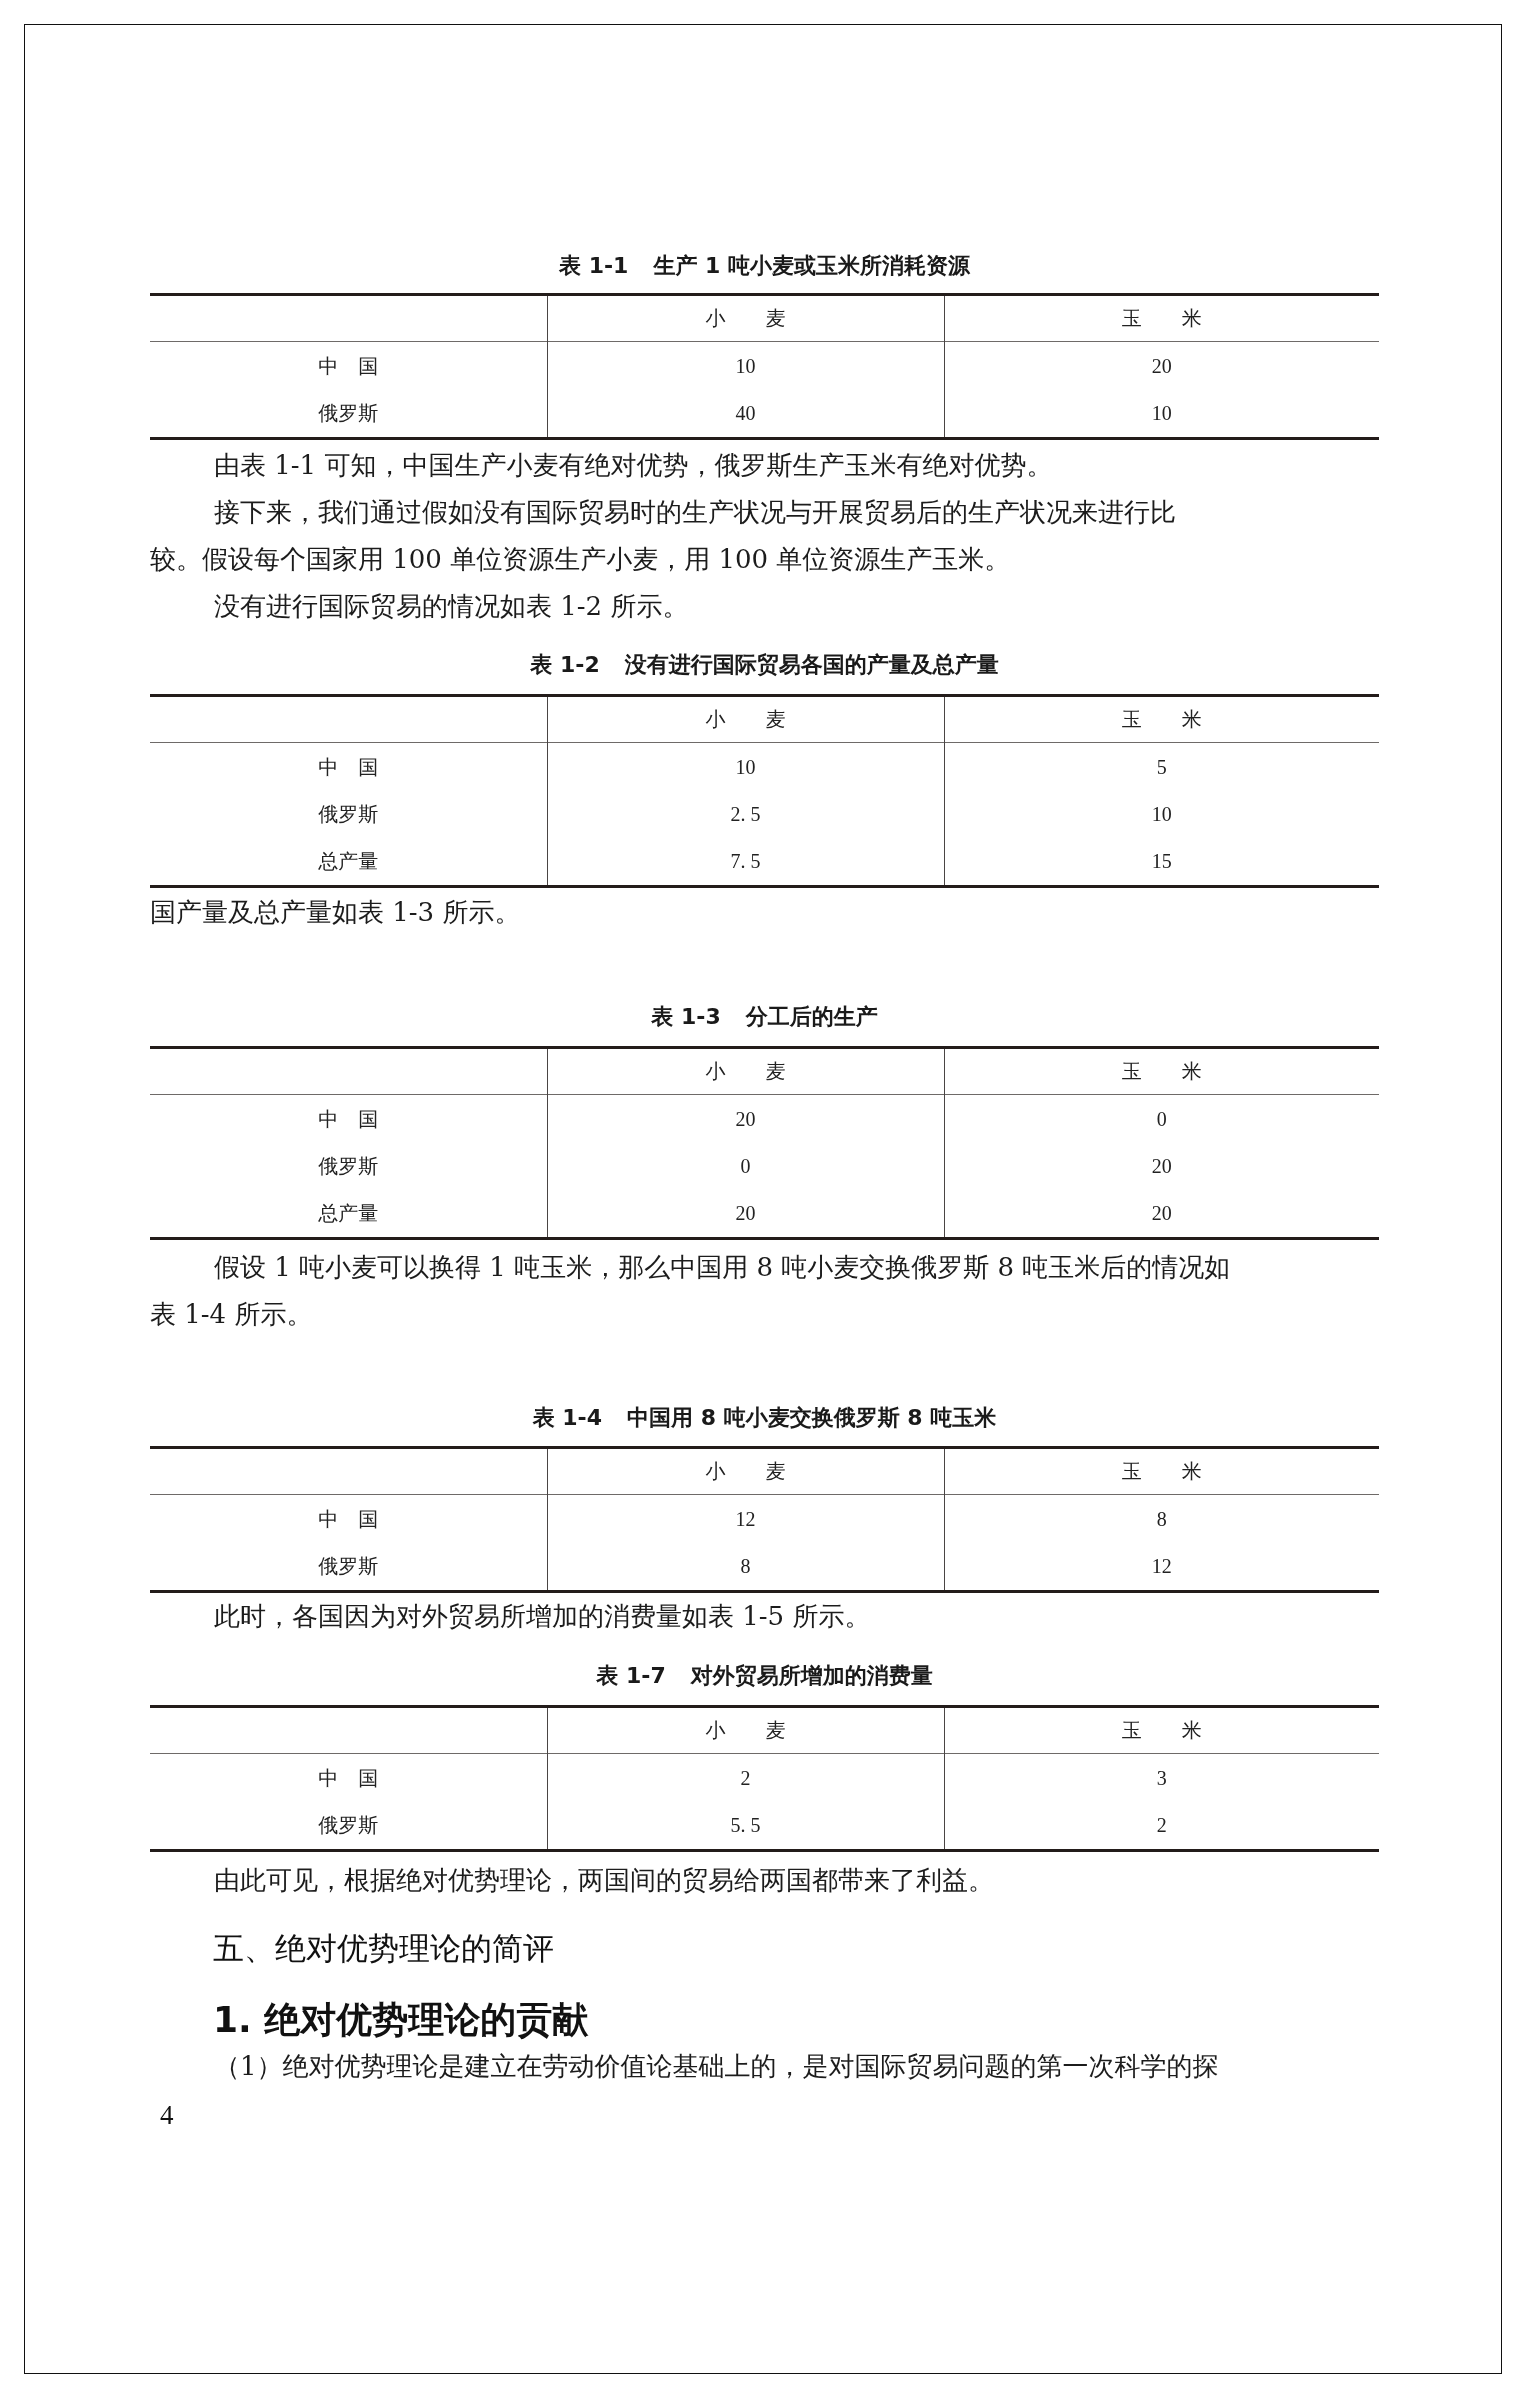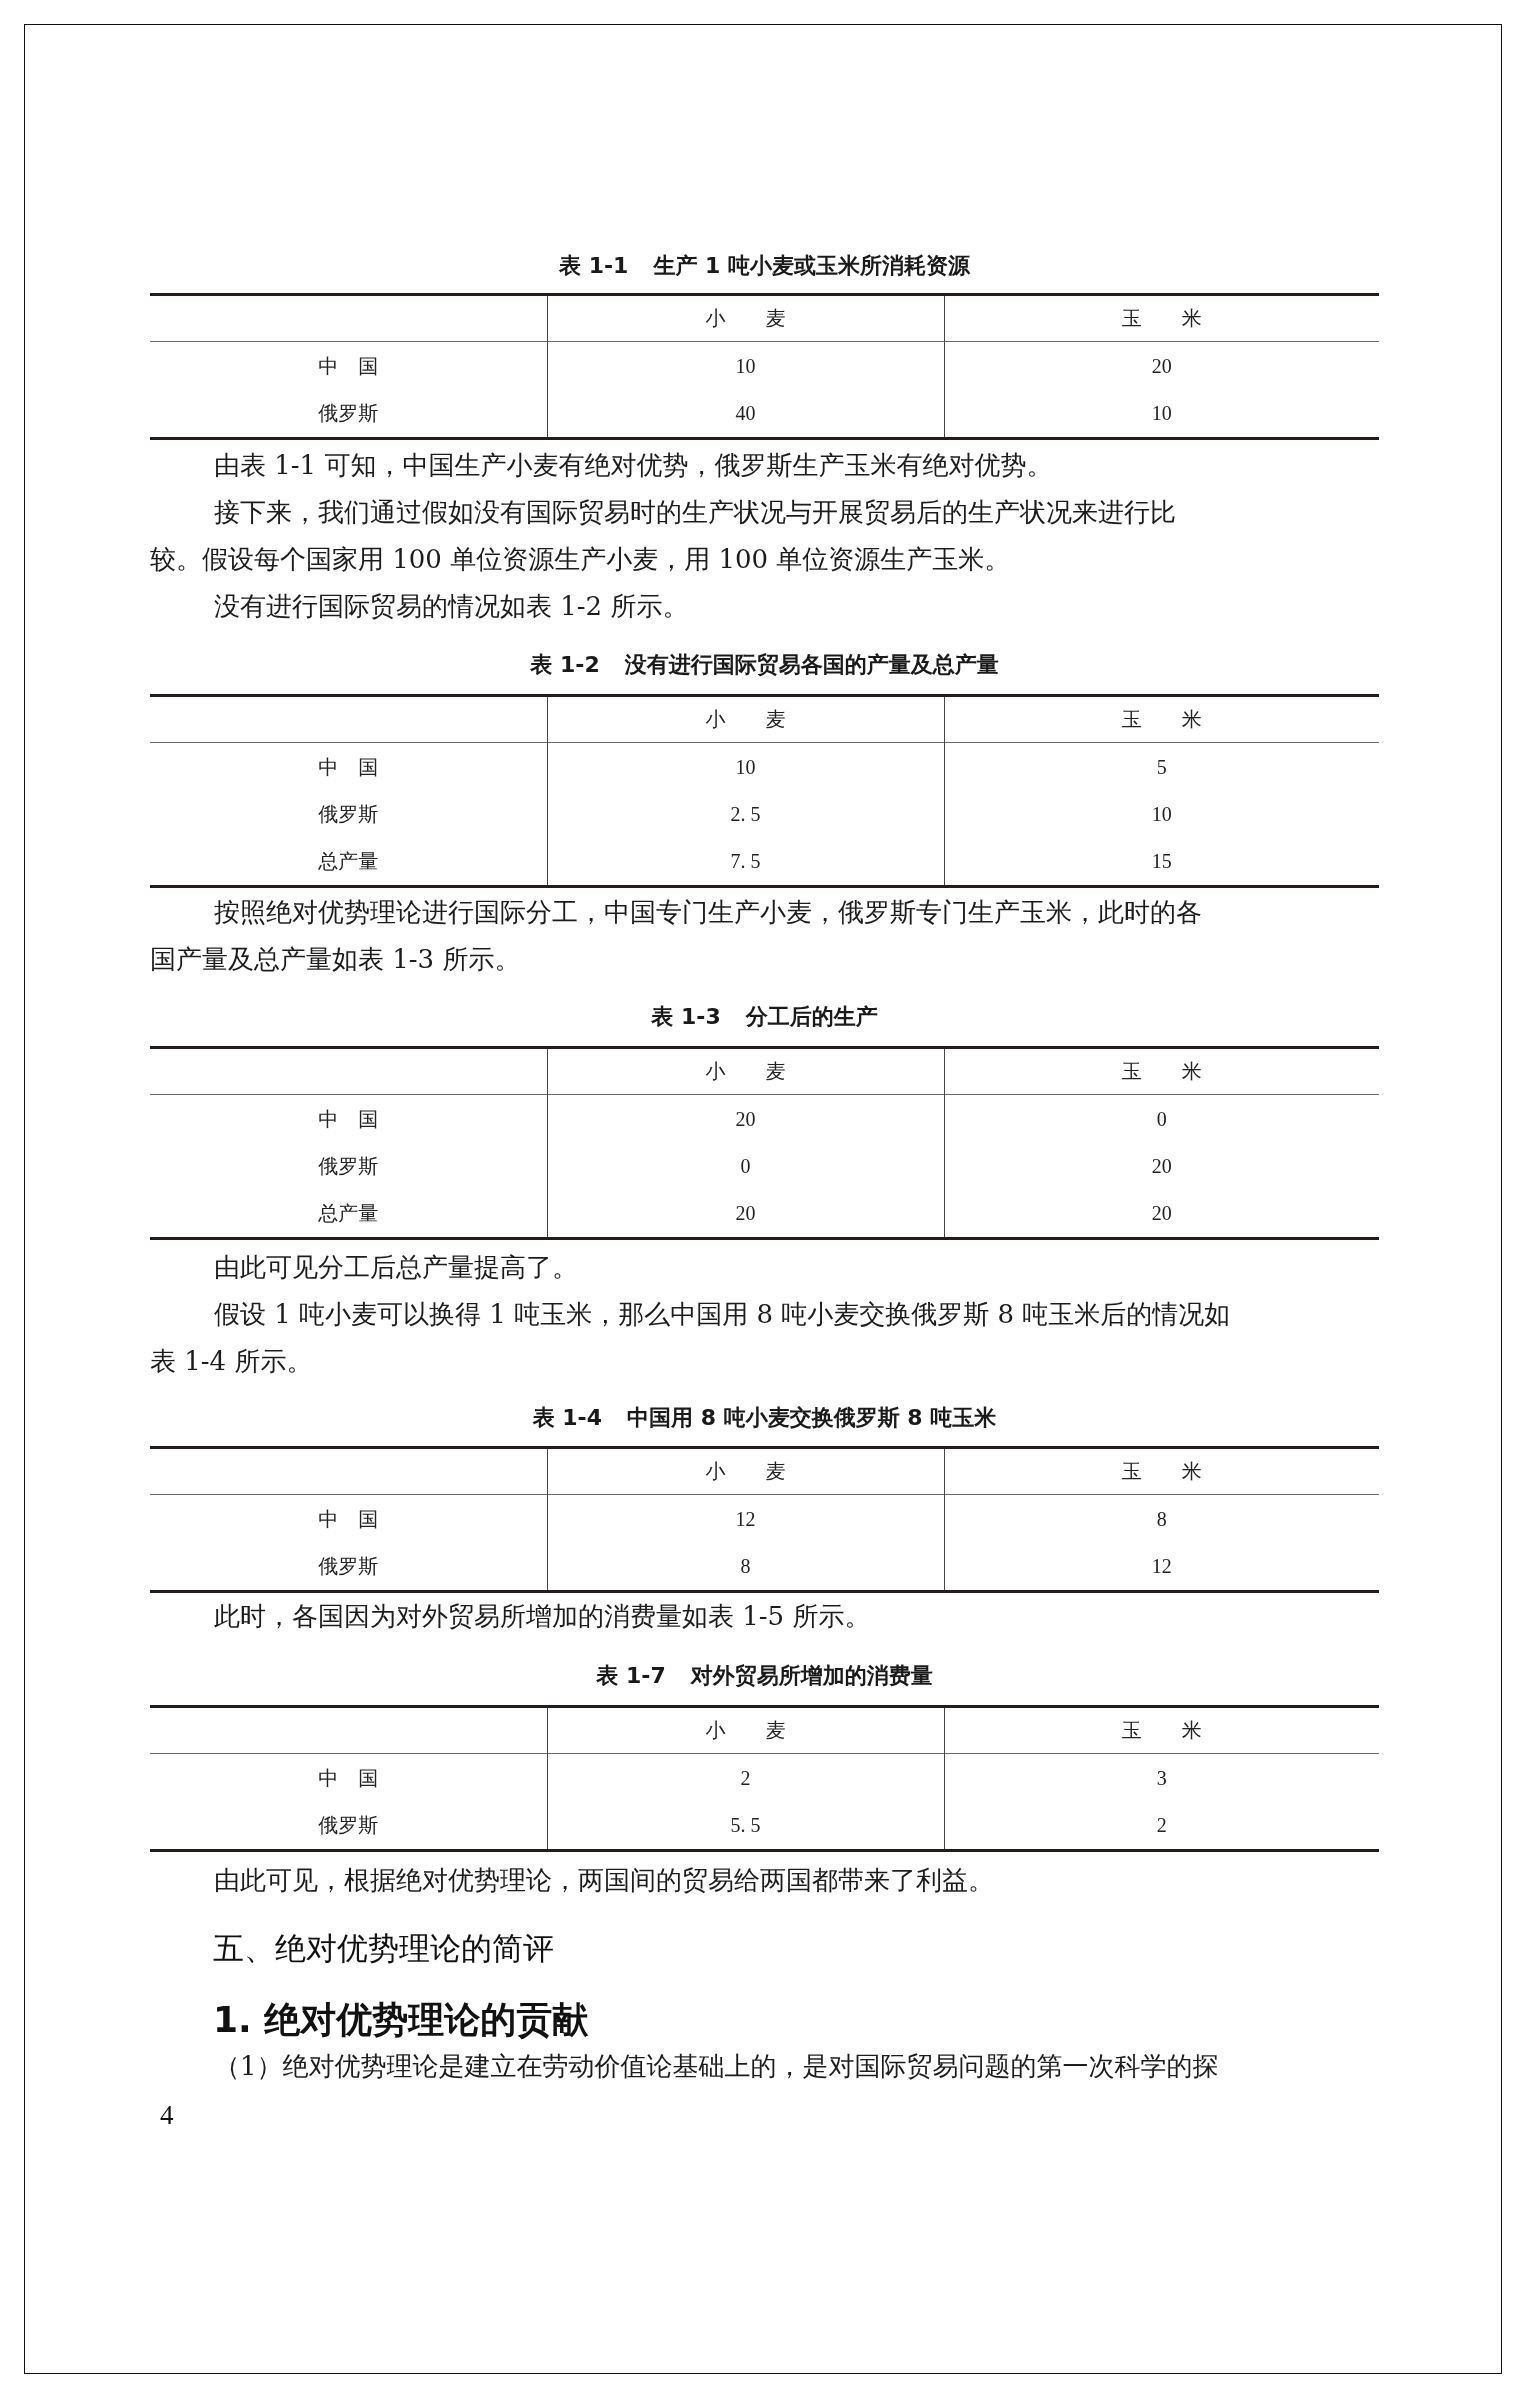--- a/index.html
+++ b/index.html
@@ -104,21 +104,20 @@
     </tr>
     <tr>
       <td>总产量</td>
       <td>7. 5</td>
       <td>15</td>
     </tr>
   </tbody>
 </table>
 
 <div class="para" style="top:889px;">
-  <span class="line indent">按照绝对优势理论进行国际分工，中国专门生产小麦，俄罗斯专门生产玉米，此时的各</span>
   <span class="line">国产量及总产量如表 1-3 所示。</span>
 </div>
 
 <div class="tbl-title" style="top:1003px;">
   <span class="num">表 1-3</span><span>分工后的生产</span>
 </div>
 <table class="data" style="top:1046px;">
   <colgroup>
       <col class="c1">
       <col class="c2">
@@ -144,21 +143,20 @@
     </tr>
     <tr>
       <td>总产量</td>
       <td>20</td>
       <td>20</td>
     </tr>
   </tbody>
 </table>
 
 <div class="para" style="top:1244px;">
-  <span class="line indent">由此可见分工后总产量提高了。</span>
   <span class="line indent">假设 1 吨小麦可以换得 1 吨玉米，那么中国用 8 吨小麦交换俄罗斯 8 吨玉米后的情况如</span>
   <span class="line">表 1-4 所示。</span>
 </div>
 
 <div class="tbl-title" style="top:1404px;">
   <span class="num">表 1-4</span><span>中国用 8 吨小麦交换俄罗斯 8 吨玉米</span>
 </div>
 <table class="data" style="top:1446px;">
   <colgroup>
       <col class="c1">

